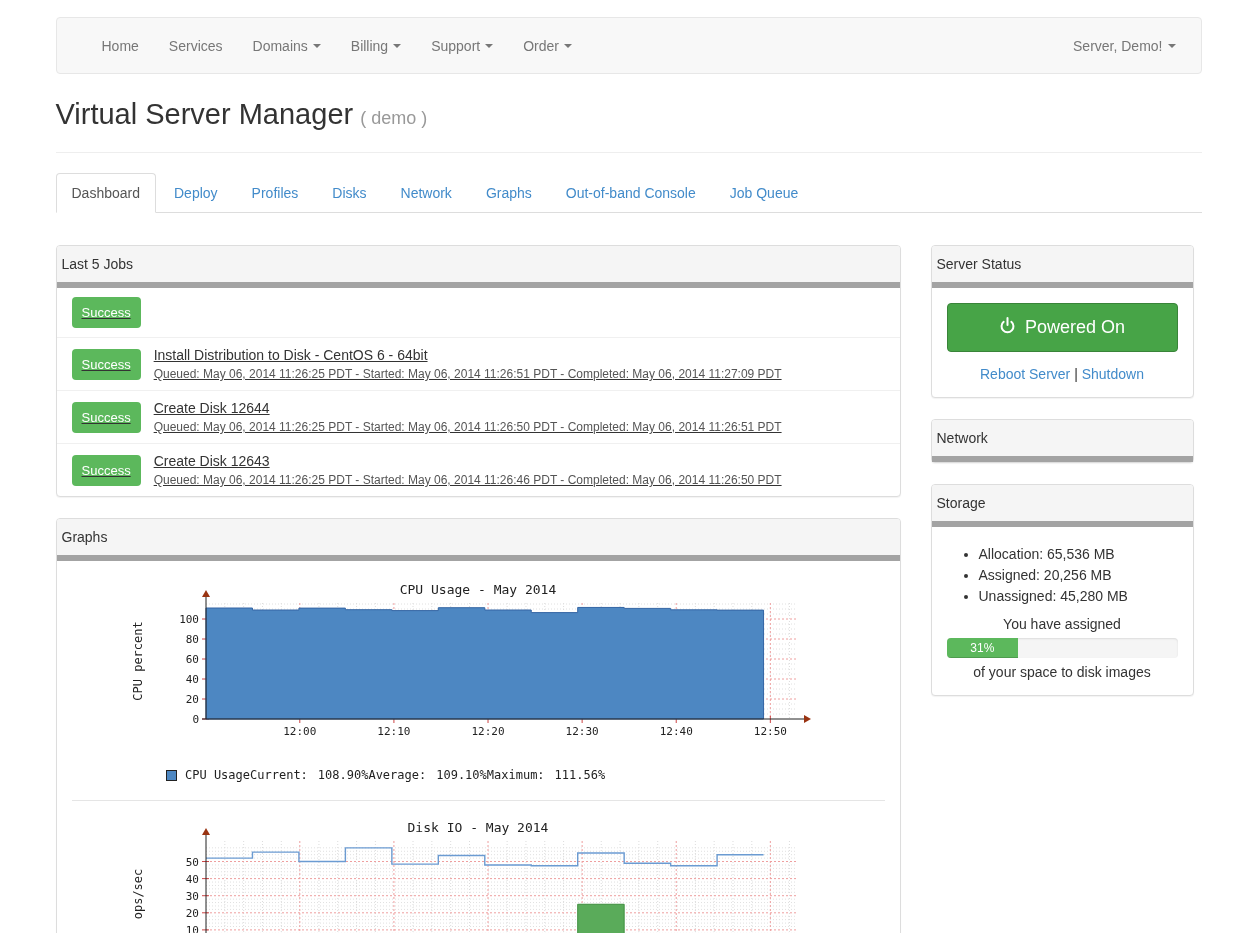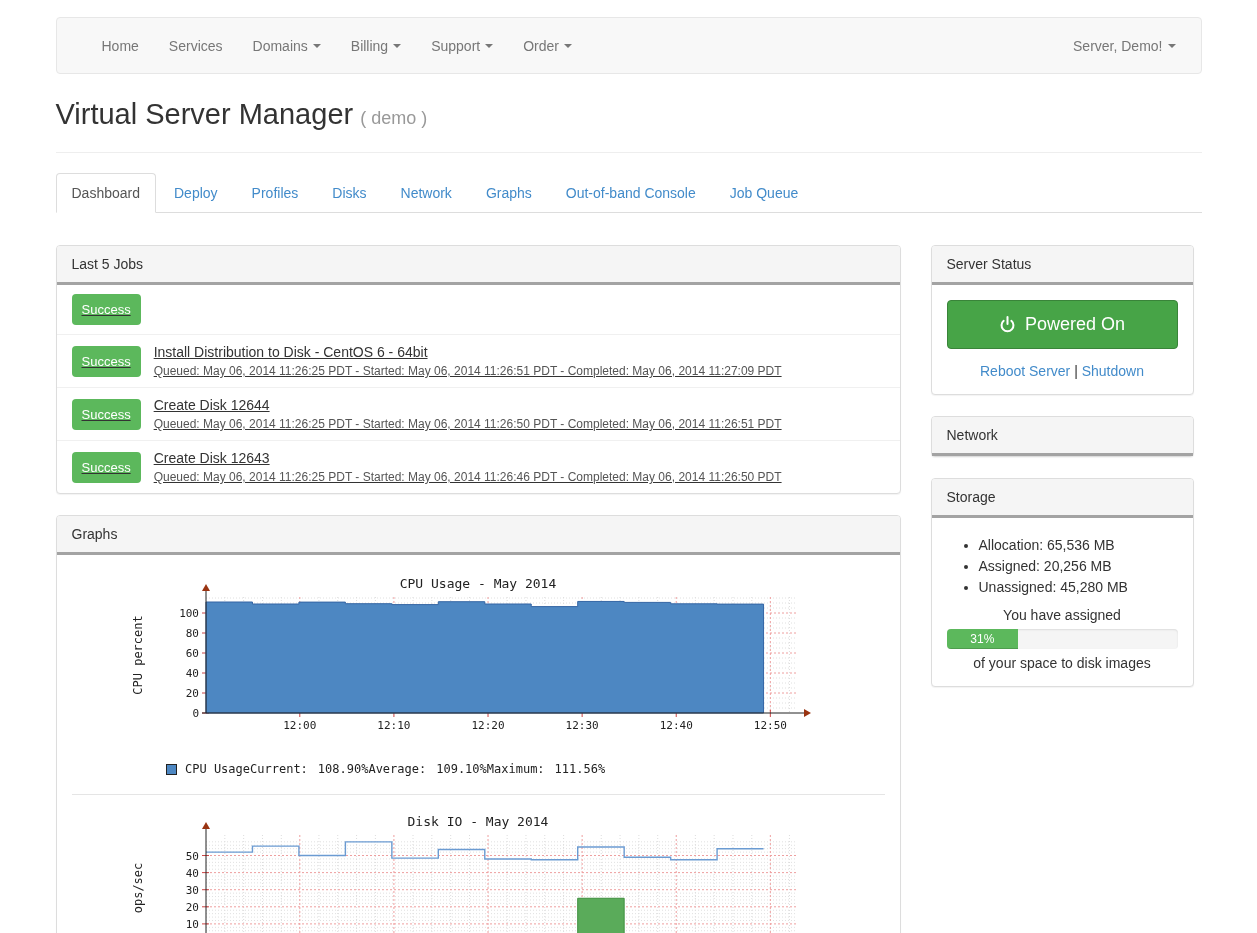--- a/index.html
+++ b/index.html
@@ -47,21 +47,21 @@
   .content { display:flex; margin-top:32px; }
   .main-col { width:845px; margin-right:30px; }
   .side-col { width:263px; }
 
   
   .panel {
     border:1px solid #ddd; border-radius:4px; background:#fff;
     box-shadow:0 1px 1px rgba(0,0,0,.05); margin-bottom:21px;
   }
   .panel-heading {
-    padding:10px 15px; background:#f5f5f5; border-bottom:3px solid #a3a3a3;
+    padding:10px 5px; background:#f5f5f5; border-bottom:6px solid #a3a3a3;
     border-radius:3px 3px 0 0; font-size:14px; color:#333;
   }
 
   
   .job-row { display:flex; align-items:center; padding:9px 15px; border-bottom:1px solid #f0f0f0;text-decoration:underline; }
   .job-row:last-child { border-bottom:0; }
   .badge-success {
     background:#5cb85c; color:#fff; font-size:13px; padding:8px 10px;
     border-radius:4px; min-width:64px; text-align:center; flex:none;
   }
@@ -74,21 +74,21 @@
   .chart-wrap { width:700px; margin:0 auto; font-family:"DejaVu Sans Mono", monospace; color:#222; }
   .legend-row { display:flex; align-items:center; padding-left:38px; margin-top:14px; font-size:12px; }
   .legend-swatch { width:11px; height:11px; background:#4d87c2; border:1px solid #222; margin-right:8px; flex:none; }
   .legend-stat { }
   .legend-stat b { font-weight:normal; margin-right:10px; }
   hr.chart-sep { border:0; border-top:1px solid #e5e5e5; margin:18px 15px 16px 15px; }
 
   
   .side-body { padding:15px; font-size:14px; color:#333; }
   .power-btn {
-    display:flex; width:100%; align-items:center; justify-content:center;
+    display:flex; width:100%; align-items:flex-start; justify-content:center;
     background:#47a447; border:1px solid #398439; border-radius:4px;
     color:#fff; font-size:18px; padding:13px 0; cursor:pointer; font-family:inherit;
   }
   .power-btn svg { margin-right:9px; }
   .power-links { text-align:center; margin-top:14px; font-size:14px; color:#333; }
   .link-blue { color:#428bca; text-decoration:none; cursor:pointer; }
   .side-list { margin:4px 0 12px 0; padding-left:32px; }
   .side-list li { margin-bottom:5px; }
   .bar-intro { text-align:center; margin-bottom:6px; }
   .progress {

